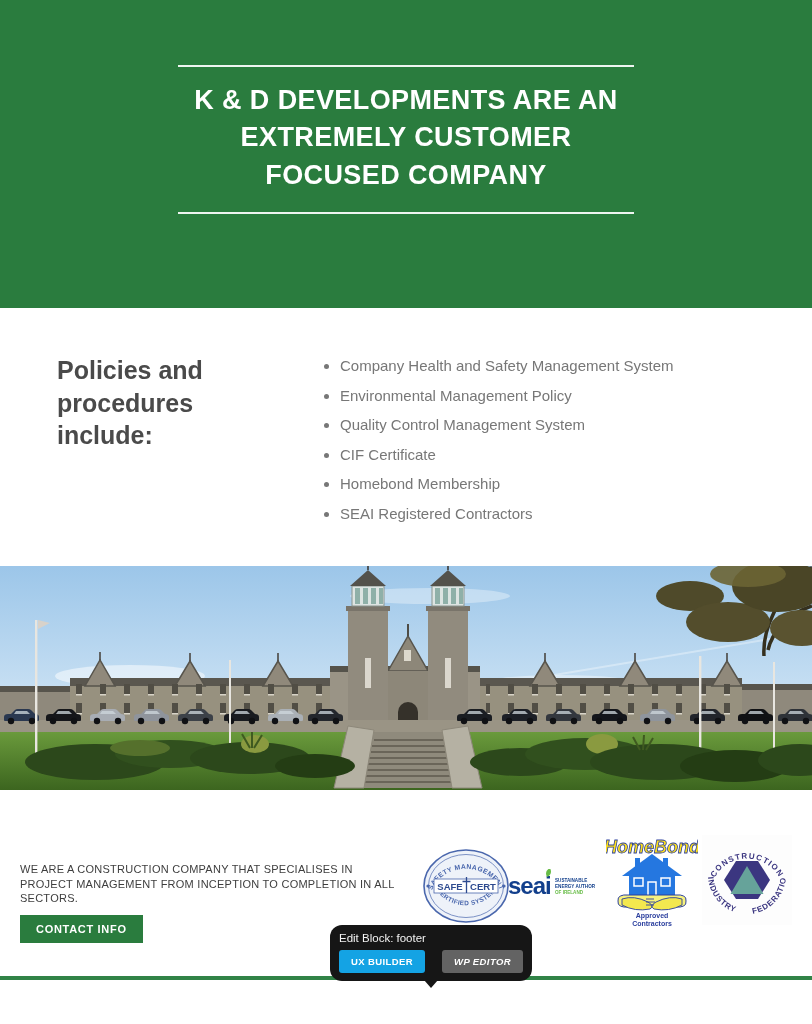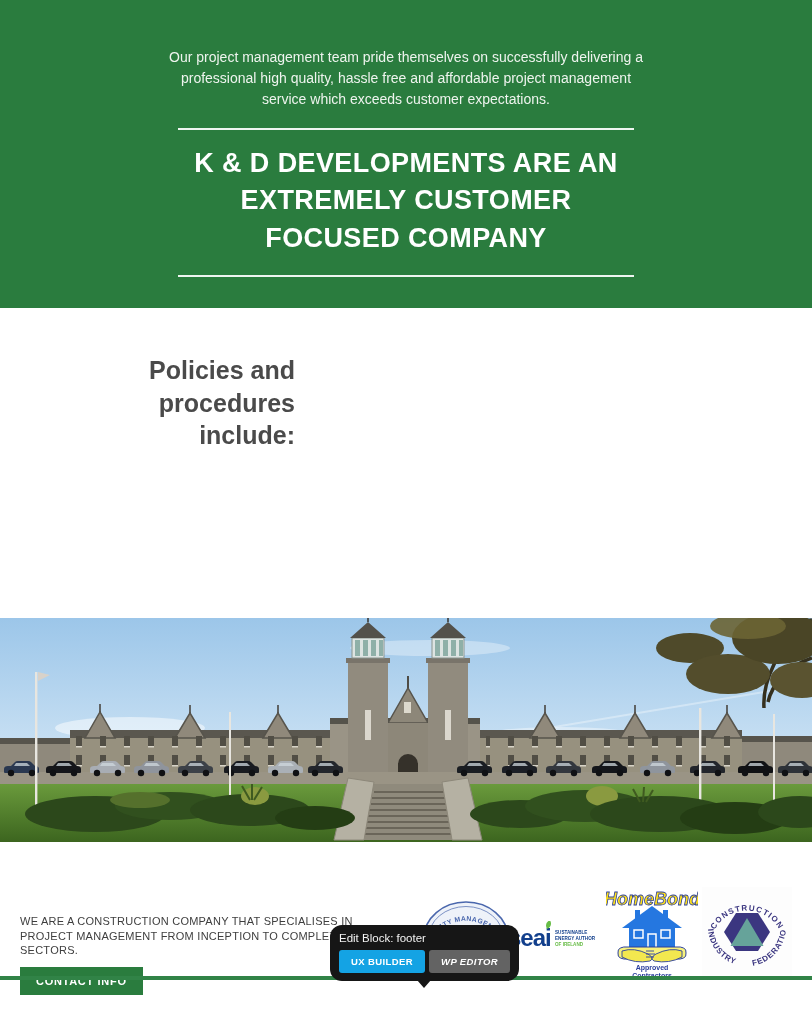--- a/index.html
+++ b/index.html
@@ -7,21 +7,21 @@
   body { font-family: "Liberation Sans", sans-serif; }
   .page { position: relative; width: 812px; height: 1024px; background: #fff; overflow: hidden; }
 
   
   .hero { height: 308px; background: var(--brand-green, #2a7c3e); text-align: center; padding-top: 47px; }
   .hero-intro { max-width: 478px; margin: 0 auto; font-size: 14px; line-height: 1.5; color: #eef4ee; }
   .hero-rule { width: 456px; height: 2px; background: rgba(255,255,255,.92); margin: 18px auto 0; }
   .hero-heading { max-width: 470px; margin: 15px auto 0; font-size: 27px; line-height: 1.38; font-weight: bold; letter-spacing: .4px; color: #fff; }
 
   
-  .policies { display: flex; padding: 46px 0 0 57px; height: 310px; background: #fff; text-align: right; }
+  .policies { display: flex; padding: 46px 0 0 57px; height: 258px; background: #fff; }
   .policies-heading { width: 238px; font-size: 25px; line-height: 1.3; color: var(--heading-gray, #4a4a4a); font-weight: bold; }
   .policies-list { margin-left: 28px; padding-left: 17px; padding-top: 4px; list-style: disc; }
   .policies-list li { font-size: 15px; line-height: 1; color: var(--body-text-gray, #777); margin-bottom: 14.5px; }
 
   
   .photo { height: 224px; overflow: hidden; }
   .photo svg { display: block; }
 
   
   .footersec { position: relative; height: 174px; background: #fff; }
@@ -30,42 +30,49 @@
   .contact-btn { display: inline-block; margin-top: 9px; background: var(--brand-green, #2a7c3e); color: #fff; font-family: inherit; font-size: 11px; font-weight: bold; letter-spacing: .7px; padding: 8px 16px; border: none; cursor: pointer; }
   .logo { position: absolute; }
   .logo-safecert { left: 422px; top: 58px; }
   .logo-seai { left: 509px; top: 79px; }
   .logo-homebond { left: 606px; top: 47px; }
   .logo-cif { left: 702px; top: 45px; }
 
   
   .tooltip { position: absolute; left: 330px; top: 925px; background: var(--tooltip-black, #161616); border-radius: 12px; padding: 7px 9px 8px; z-index: 6; }
   .tooltip-label { font-size: 11.5px; color: #f2f2f2; margin-bottom: 6px; }
-  .tooltip-buttons { display: flex; gap: 4px; }
+  .tooltip-buttons { display: flex; gap: 17px; }
   .tooltip-buttons button { font-family: inherit; font-size: 9.5px; font-weight: bold; color: #fff; border: none; border-radius: 3px; padding: 6px 12px; letter-spacing: .4px; cursor: pointer; }
   .btn-ux { background: var(--ux-builder-blue, #14a3e4); }
   .btn-wp { background: var(--wp-editor-gray, #636363); color: #e9e9e9; font-style: italic; }
   .tooltip-arrow { position: absolute; left: 50%; bottom: -7px; margin-left: -7px; width: 0; height: 0; border: 7px solid transparent; border-top: 8px solid var(--tooltip-black, #161616); border-bottom: 0; }
 
   .green-line { position: absolute; left: 0; top: 976px; width: 812px; height: 4px; background: var(--bottom-line-green, #318347); }
 </style>
 </head>
 <body>
 
 <div class="page">
 
   <section class="hero">
-    <p class="hero-intro">Our project management team pride themselves on successfully delivering a professional high quality, hassle free and affordable project management service which exceeds customer expectations.</p>
     <div class="hero-rule"></div>
     <h1 class="hero-heading">K &amp; D DEVELOPMENTS ARE AN EXTREMELY CUSTOMER FOCUSED COMPANY</h1>
     <div class="hero-rule"></div>
   </section>
 
   <section class="policies">
     <h2 class="policies-heading">Policies and procedures include:</h2>
+    <ul class="policies-list">
+      <li>Company Health and Safety Management System</li>
+      <li>Environmental Management Policy</li>
+      <li>Quality Control Management System</li>
+      <li>CIF Certificate</li>
+      <li>Homebond Membership</li>
+      <li>SEAI Registered Contractors</li>
+    </ul>
   </section>
 
   <section class="photo">
     <svg width="812" height="224" viewBox="0 0 812 224">
       <defs>
         <linearGradient id="sky" x1="0" y1="0" x2="0" y2="1">
           <stop offset="0" stop-color="#9cc6e9"></stop>
             <stop offset="0.8" stop-color="#d9eaf7"></stop>
         </linearGradient>
         <linearGradient id="lawn" x1="0" y1="0" x2="0" y2="1">

